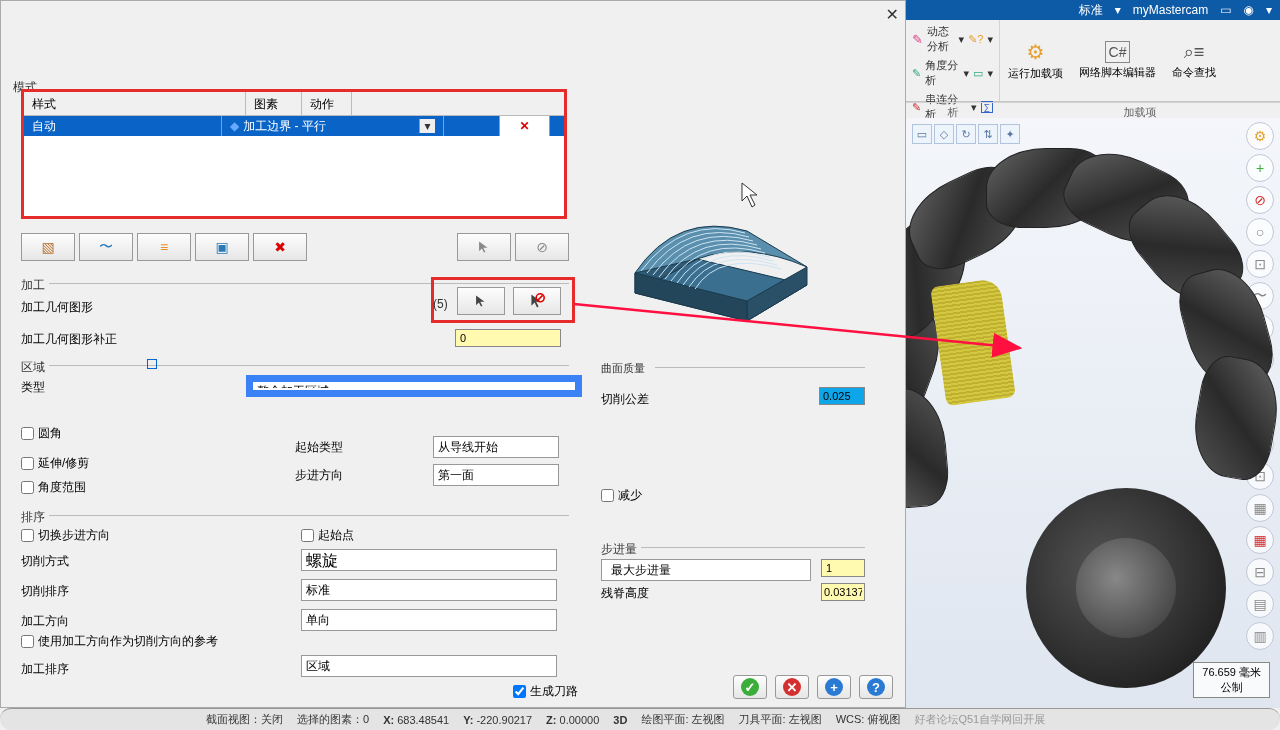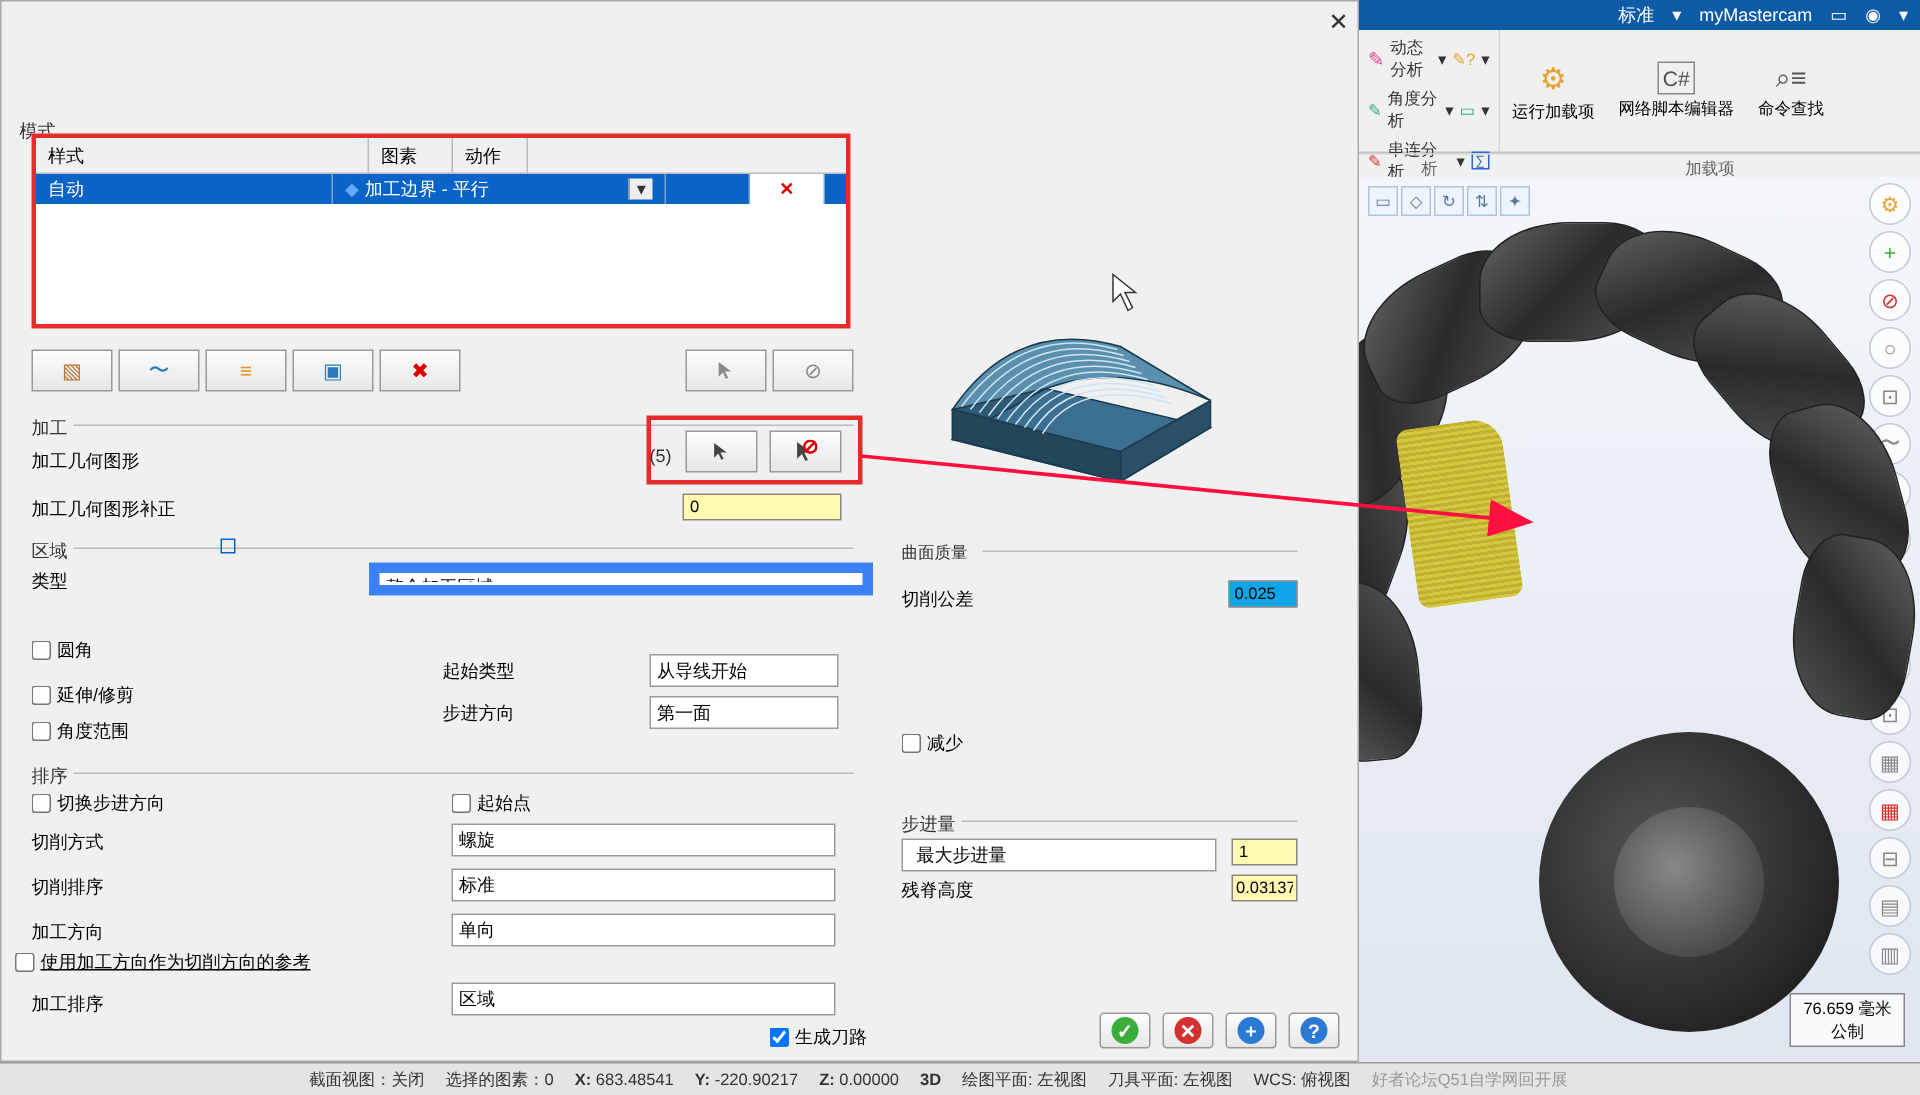--- a/index.html
+++ b/index.html
@@ -71,26 +71,26 @@
 .step-dir-lbl { position: absolute; left: 294px; top: 466px; }
 .step-dir-sel { position: absolute; left: 432px; top: 463px; width: 126px; height: 22px; border: 1px solid #999; background: #fff; padding: 2px 4px; font-size: 12px; }
 
 
 .sort-label { position: absolute; left: 20px; top: 508px; }
 .sort-line { position: absolute; left: 48px; top: 514px; width: 520px; height: 1px; background: #bbb; }
 .chk4 { left: 20px; top: 526px; }
 .chk5 { left: 300px; top: 526px; }
 
 .cut-method-lbl { position: absolute; left: 20px; top: 552px; }
-.cut-method-sel { position: absolute; left: 300px; top: 548px; width: 256px; height: 22px; border: 1px solid #999; background: #fff; padding: 2px 4px; font-size: 12px; }
+.cut-method-sel { position: absolute; left: 300px; top: 548px; width: 256px; height: 22px; border: 1px solid #999; background: #fff; padding: 2px 4px; font-size: 16px; }
 .cut-sort-lbl { position: absolute; left: 20px; top: 582px; }
 .cut-sort-sel { position: absolute; left: 300px; top: 578px; width: 256px; height: 22px; border: 1px solid #999; background: #fff; padding: 2px 4px; font-size: 12px; }
 .mach-dir-lbl { position: absolute; left: 20px; top: 612px; }
 .mach-dir-sel { position: absolute; left: 300px; top: 608px; width: 256px; height: 22px; border: 1px solid #999; background: #fff; padding: 2px 4px; font-size: 12px; }
-.chk6 { left: 9px; top: 632px; text-decoration: underline; }
+.chk6 { left: 20px; top: 632px; }
 .mach-sort-lbl { position: absolute; left: 20px; top: 660px; }
 .mach-sort-sel { position: absolute; left: 300px; top: 654px; width: 256px; height: 22px; border: 1px solid #999; background: #fff; padding: 2px 4px; font-size: 12px; }
 
 .chk-gen { position: absolute; left: 512px; top: 682px; display: flex; align-items: center; gap: 4px; }
 
 
 .preview-pane { position: absolute; left: 596px; top: 170px; width: 280px; height: 520px; }
 
 .surf-quality { position: absolute; left: 600px; top: 360px; font-size: 11px; text-align: center; }
 .surf-line { position: absolute; left: 654px; top: 366px; width: 210px; height: 1px; background: #bbb; }
@@ -129,21 +129,21 @@
 
 
 .viewport { position: absolute; left: 906px; top: 118px; right: 0; bottom: 22px; background: linear-gradient(#f4f6fa, #dfe6f0); overflow: hidden; }
 .vp-toolbar { position: absolute; left: 6px; top: 6px; display: flex; gap: 2px; }
 .vp-tb-btn { width: 20px; height: 20px; border: 1px solid #b0c4e0; background: #eef4fc; display: flex; align-items: center; justify-content: center; font-size: 11px; color: #5a7aa0; }
 .vp-right-tools { position: absolute; right: 4px; top: 4px; width: 30px; display: flex; flex-direction: column; gap: 4px; }
 .vp-rt-btn { width: 28px; height: 28px; border-radius: 50%; background: rgba(255,255,255,0.7); border: 1px solid #c0c8d8; display: flex; align-items: center; justify-content: center; color: #888; font-size: 14px; }
 .vp-scale { position: absolute; right: 10px; bottom: 10px; border: 1px solid #888; background: rgba(255,255,255,0.8); padding: 2px 8px; font-size: 11px; text-align: center; }
 
 
-.statusbar { position: absolute; left: 0; bottom: 0; right: 0; height: 22px; background: #e4e4e4; border-top: 1px solid #999; display: flex; align-items: center; font-size: 11px; color: #333; padding: 0 6px; gap: 14px; white-space: nowrap; overflow: hidden; }
+.statusbar { position: absolute; left: 0; bottom: 0; right: 0; height: 22px; background: #e4e4e4; border-top: 1px solid #999; display: flex; align-items: center; font-size: 11px; color: #333; padding: 0 6px; gap: 14px; white-space: nowrap; overflow: hidden; border-radius: 11px; }
 .statusbar .sb-bold { font-weight: bold; }
 
 
 .part3d { position: absolute; left: -120px; top: 20px; width: 520px; height: 560px; }
 .part3d .hub { position: absolute; left: 240px; top: 350px; width: 200px; height: 200px; border-radius: 50%; background: radial-gradient(circle at 40% 40%, #555, #111); }
 .part3d .hub2 { position: absolute; left: 290px; top: 400px; width: 100px; height: 100px; border-radius: 50%; background: radial-gradient(circle at 40% 40%, #888, #333); }
 .blade { position: absolute; width: 120px; height: 80px; border-radius: 50% 30% 50% 30%; background: linear-gradient(135deg, #666, #2a2a2a, #555); border: 1px solid #222; }
 .yellow-patch { position: absolute; left: 152px; top: 144px; width: 70px; height: 120px; background: repeating-linear-gradient(0deg, #d4c840, #d4c840 2px, #c0b030 2px, #c0b030 4px), repeating-linear-gradient(90deg, rgba(0,0,0,0.1), rgba(0,0,0,0.1) 2px, transparent 2px, transparent 4px); transform: rotate(-8deg); border-radius: 8px 20px 8px 8px; }
 
 

